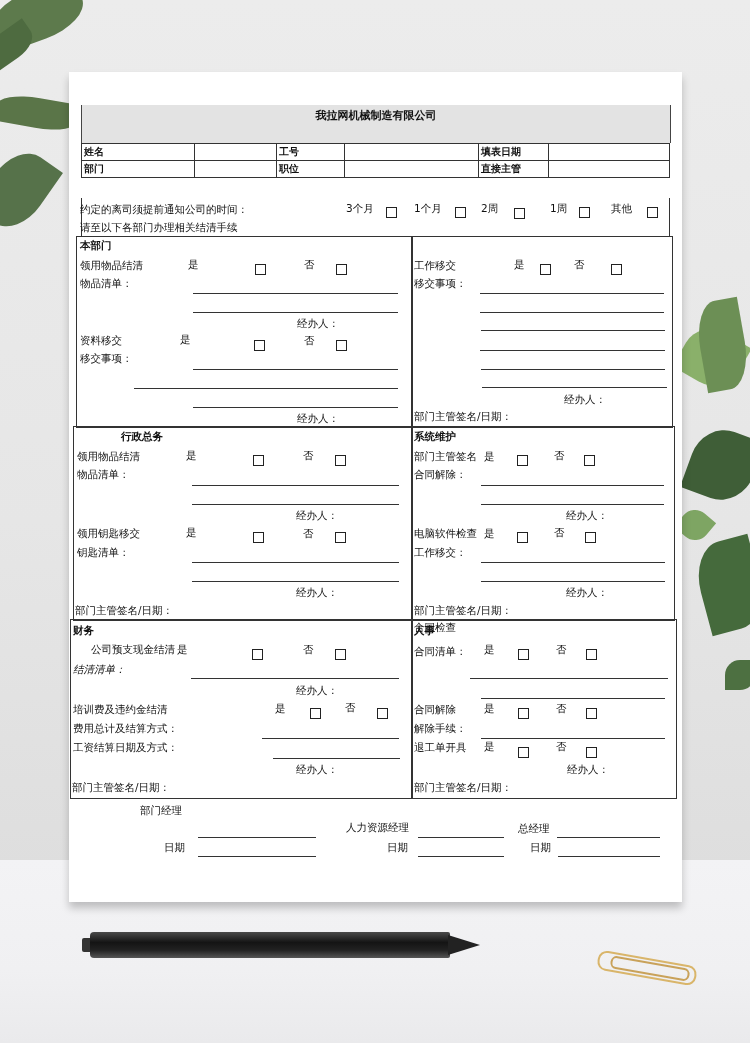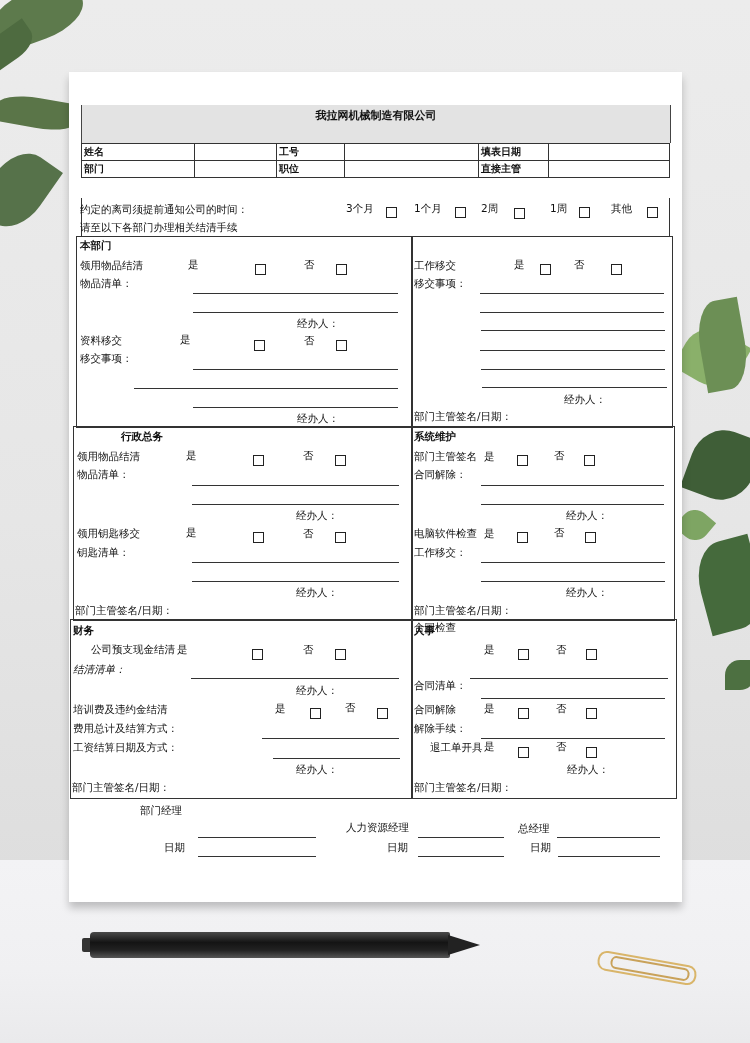--- a/index.html
+++ b/index.html
@@ -210,31 +210,31 @@
 <div class="line" style="left:273px;top:758px;width:127px;"></div>
 <div class="t" style="left:296px;top:763px;">经办人：</div>
 <div class="t" style="left:72px;top:781px;">部门主管签名/日期：</div>
 
 <div class="t b" style="left:414px;top:624px;">人事</div>
 <div class="t" style="left:414px;top:621px;text-align:right;">合同检查</div>
 <div class="t" style="left:484px;top:643px;">是</div>
 <div class="box" style="left:518px;top:649px;"></div>
 <div class="t" style="left:556px;top:643px;">否</div>
 <div class="box" style="left:586px;top:649px;"></div>
-<div class="t" style="left:414px;top:679px;">合同清单：</div>
+<div class="t" style="left:414px;top:645px;">合同清单：</div>
 <div class="line" style="left:470px;top:678px;width:198px;"></div>
 <div class="line" style="left:481px;top:698px;width:184px;"></div>
 <div class="t" style="left:414px;top:703px;">合同解除</div>
 <div class="t" style="left:484px;top:702px;">是</div>
 <div class="box" style="left:518px;top:708px;"></div>
 <div class="t" style="left:556px;top:702px;">否</div>
 <div class="box" style="left:586px;top:708px;"></div>
 <div class="t" style="left:414px;top:722px;">解除手续：</div>
 <div class="line" style="left:481px;top:738px;width:184px;"></div>
-<div class="t" style="left:414px;top:741px;margin-left:16px;">退工单开具</div>
+<div class="t" style="left:414px;top:741px;">退工单开具</div>
 <div class="t" style="left:484px;top:740px;">是</div>
 <div class="box" style="left:518px;top:747px;"></div>
 <div class="t" style="left:556px;top:740px;">否</div>
 <div class="box" style="left:586px;top:747px;"></div>
 <div class="t" style="left:567px;top:763px;">经办人：</div>
 <div class="t" style="left:414px;top:781px;">部门主管签名/日期：</div>
 
 <div class="t" style="left:140px;top:804px;">部门经理</div>
 <div class="line" style="left:198px;top:837px;width:118px;"></div>
 <div class="t" style="left:164px;top:841px;">日期</div>

